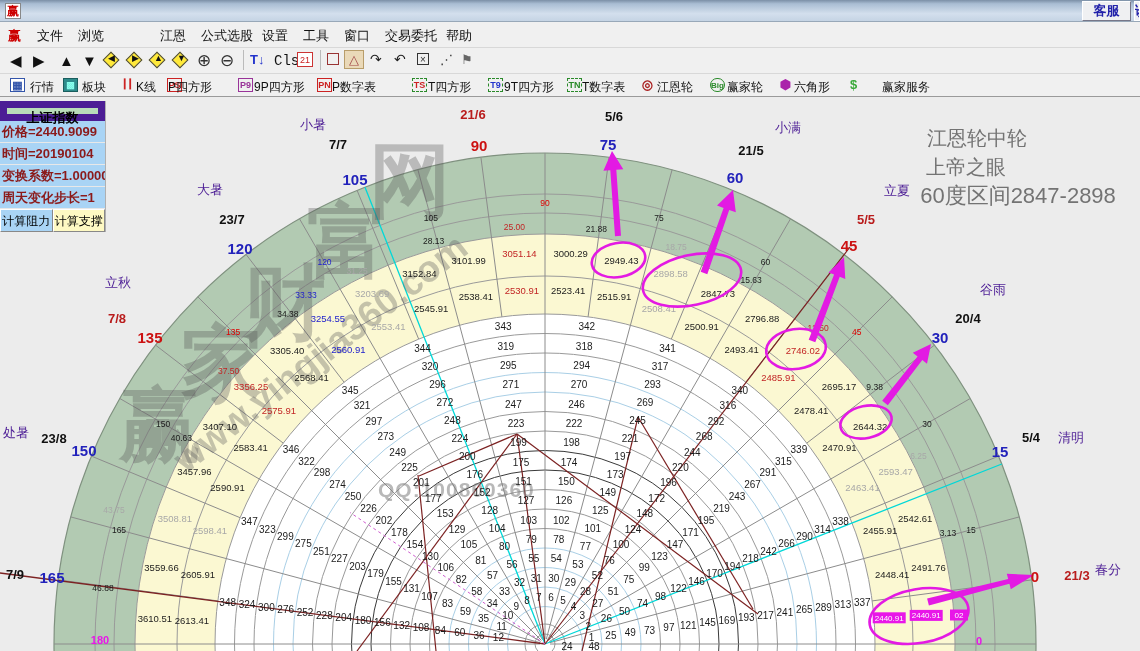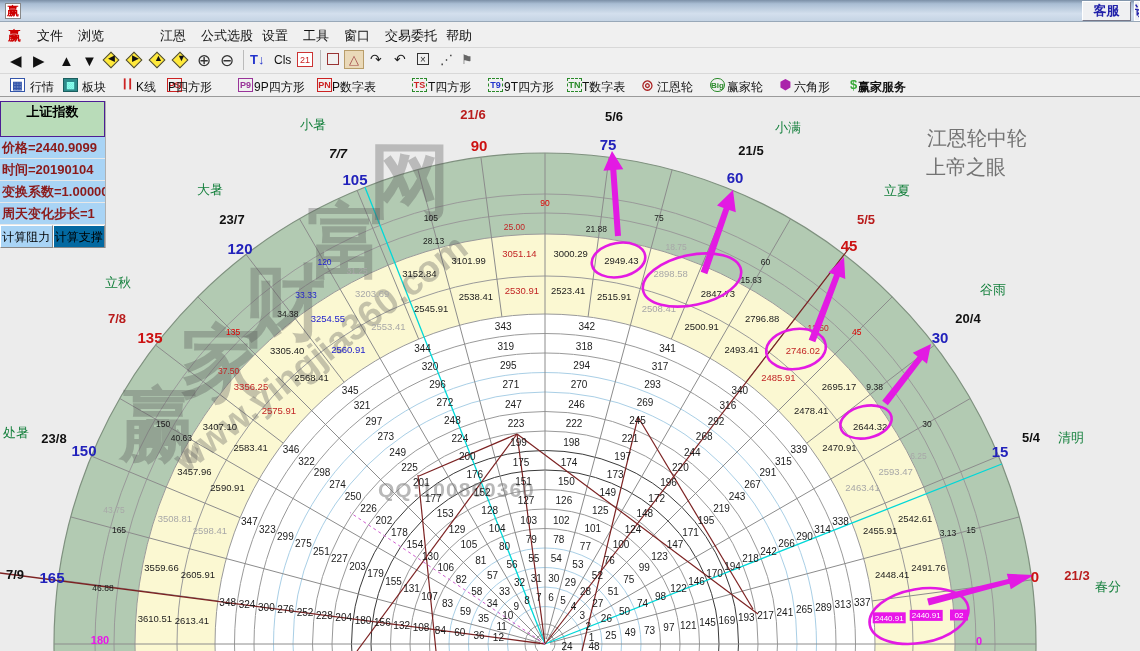--- a/index.html
+++ b/index.html
@@ -1,19 +1,19 @@
 <!DOCTYPE html>
 <html><head><meta charset="utf-8">
 <style>
 * { margin:0; padding:0; box-sizing:border-box; }
 html,body { width:1140px; height:651px; overflow:hidden; font-family:"Liberation Sans",sans-serif; background:#ececec; }
 #page { position:relative; width:1140px; height:651px; }
 #wheel { position:absolute; left:0; top:0; }
 .lb { position:absolute; transform:translate(-50%,-50%); white-space:nowrap; }
-.sol { color:#15803d; font-size:13px; }
+.sol { color:#4c1d95; font-size:13px; }
 .dt { color:#111; font-size:13px; font-weight:bold; }
 .rd { color:#b91c1c; }
 .bb { color:#2222bb; font-size:15px; font-weight:bold; }
 .br { color:#cc1111; font-size:15px; font-weight:bold; }
 .mg { color:#e816e8; font-size:11px; font-weight:bold; }
 .ann { position:absolute; transform:translate(-50%,-50%); white-space:nowrap; color:#737373; font-size:20px; font-weight:normal; }
 
 #title { position:absolute; left:0; top:0; width:1140px; height:22px; background:linear-gradient(#7b8fa6 0%, #a9bdd3 18%, #d3dfed 65%, #c5d4e4 100%); border-bottom:1px solid #98a8b8; }
 #title .txt { position:absolute; left:26px; top:4px; font-size:12px; color:#000; }
 #title .ico { position:absolute; left:5px; top:3px; width:16px; height:16px; background:#fff; border:1px solid #888; color:#cc0000; font-weight:bold; font-size:12px; text-align:center; line-height:14px; }
@@ -22,21 +22,21 @@
 #menu { position:absolute; left:0; top:22px; width:1140px; height:26px; background:#f0f0f0; border-bottom:1px solid #d8d8d8; font-size:13px; color:#111; }
 #menu span { position:absolute; top:5px; }
 #tb1 { position:absolute; left:0; top:48px; width:1140px; height:26px; background:#f0f0f0; border-bottom:1px solid #d8d8d8; }
 .diam { position:absolute; top:6px; width:12px; height:12px; background:#ffe93a; border:1px solid #444; transform:rotate(45deg); }
 .dar { position:absolute; top:5px; font-size:9px; color:#111; }
 #tb2 { position:absolute; left:0; top:74px; width:1140px; height:23px; background:#f0f0f0; border-bottom:1px solid #9a9a9a; font-size:12px; color:#111; }
 #tb2 .ic { position:absolute; top:4px; width:15px; height:14px; font-size:9px; font-weight:bold; text-align:center; line-height:13px; }
 #tb2 .tx { position:absolute; top:5px; white-space:nowrap; }
 
 #panel { position:absolute; left:0; top:101px; width:106px; border-right:1px solid #b0b0b0; }
-#panel .hd { height:36px; background:#b9dcb9; border:1px solid #4c1d95; font-size:13px; font-weight:bold; text-align:center; line-height:19px; color:#000; }
+#panel .hd { height:20px; background:#b9dcb9; border:7px solid #4c1d95; font-size:13px; font-weight:bold; text-align:center; line-height:19px; color:#000; }
 #panel .rw { height:22px; background:#a9d4f5; border-bottom:1px solid #e8e8e8; font-size:13px; font-weight:bold; color:#8b1a1a; line-height:21px; padding-left:2px; overflow:hidden; white-space:nowrap; }
 #panel .bts { display:flex; }
 #panel .bt { width:53px; height:23px; font-size:12px; text-align:center; line-height:22px; border:1px solid #fff; border-right-color:#888; border-bottom-color:#888; }
 </style></head>
 <body>
 <div id="page">
 <svg id="wheel" width="1140" height="651" viewBox="0 0 1140 651">
 <circle cx="545.0" cy="644.0" r="450.5" fill="none" stroke="#b2cab2" stroke-width="81"></circle>
 <circle cx="545.0" cy="644.0" r="370" fill="none" stroke="#fbf8d2" stroke-width="80"></circle>
 <circle cx="545.0" cy="644.0" r="330" fill="#ffffff"></circle>
@@ -380,22 +380,22 @@
 <polygon points="928.9,605.4 1009.4,583.8 1010.8,589.2 1034.0,575.0 1006.8,573.7 1008.2,579.0 927.1,598.6" fill="#e31ae3"></polygon>
 </svg>
 <div class="lb sol" style="left:313px;top:125px;">小暑</div>
 <div class="lb sol" style="left:210px;top:190px;">大暑</div>
 <div class="lb sol" style="left:118px;top:283px;">立秋</div>
 <div class="lb sol" style="left:16px;top:433px;">处暑</div>
 <div class="lb sol" style="left:788px;top:128px;">小满</div>
 <div class="lb sol" style="left:897px;top:191px;">立夏</div>
 <div class="lb sol" style="left:993px;top:290px;">谷雨</div>
 <div class="lb sol" style="left:1071px;top:438px;">清明</div>
-<div class="lb sol" style="left:1108px;top:587px;text-align:center;">春分</div>
-<div class="lb dt" style="left:338px;top:153px;font-style:italic;">7/7</div>
+<div class="lb sol" style="left:1108px;top:570px;text-align:center;">春分</div>
+<div class="lb dt" style="left:338px;top:144px;">7/7</div>
 <div class="lb dt" style="left:232px;top:219px;">23/7</div>
 <div class="lb dt rd" style="left:117px;top:318px;">7/8</div>
 <div class="lb dt" style="left:54px;top:438px;">23/8</div>
 <div class="lb dt" style="left:15px;top:574px;">7/9</div>
 <div class="lb dt" style="left:614px;top:116px;">5/6</div>
 <div class="lb dt rd" style="left:473px;top:114px;">21/6</div>
 <div class="lb dt" style="left:751px;top:150px;">21/5</div>
 <div class="lb dt rd" style="left:866px;top:219px;">5/5</div>
 <div class="lb dt" style="left:968px;top:318px;">20/4</div>
 <div class="lb dt" style="left:1031px;top:437px;">5/4</div>
@@ -409,20 +409,21 @@
 <div class="lb bb" style="left:608px;top:144px;">75</div>
 <div class="lb bb" style="left:735px;top:177px;">60</div>
 <div class="lb br" style="left:849px;top:245px;">45</div>
 <div class="lb bb" style="left:940px;top:337px;">30</div>
 <div class="lb bb" style="left:1000px;top:451px;">15</div>
 <div class="lb br" style="left:1035px;top:576px;">0</div>
 <div class="lb mg" style="left:100px;top:640px;">180</div>
 <div class="lb mg" style="left:979px;top:641px;">0</div>
 <div class="ann" style="left:977px;top:138px;">江恩轮中轮</div>
 <div class="ann" style="left:966px;top:167px;">上帝之眼</div>
+<div class="ann" style="left:1018px;top:196px;font-size:22px;">60度区间2847-2898</div>
 <div id="title">
   <div class="ico">赢</div>
   <div id="kefu">客服</div>
   <div id="kefu2">诊</div>
 </div>
 <div id="menu">
   <span style="left:8px;color:#cc0000;font-weight:bold;">赢</span>
   <span style="left:37px;">文件</span>
       <span style="left:78px;">浏览</span>
       <span style="left:119px;margin-top:25px;">资讯</span>
@@ -444,21 +445,21 @@
   <span class="diam" style="left:128px;"></span>
       <span class="dar" style="left:132px;">▶</span>
   <span class="diam" style="left:151px;"></span>
       <span class="dar" style="left:154px;">▲</span>
   <span class="diam" style="left:174px;"></span>
       <span class="dar" style="left:177px;">▼</span>
   <span style="position:absolute;left:197px;top:2px;font-size:17px;color:#333;">⊕</span>
   <span style="position:absolute;left:220px;top:2px;font-size:17px;color:#333;">⊖</span>
   <span style="position:absolute;left:243px;top:2px;width:1px;height:20px;background:#bbb;"></span>
   <span style="position:absolute;left:250px;top:4px;font-size:13px;color:#2233cc;font-weight:bold;">T↓</span>
-  <span style="position:absolute;left:274px;top:5px;font-size:12px;color:#111;">Cls</span>
+  <span style="position:absolute;left:274px;top:5px;font-size:14px;color:#111;font-family:Liberation Mono, monospace;">Cls</span>
   <span style="position:absolute;left:297px;top:4px;width:16px;height:15px;border:1px solid #cc3333;background:#fff;color:#cc2222;font-size:9px;text-align:center;line-height:14px;">21</span>
   <span style="position:absolute;left:320px;top:2px;width:1px;height:20px;background:#bbb;"></span>
   <span style="position:absolute;left:327px;top:5px;width:12px;height:12px;border:1.5px solid #993333;"></span>
   <span style="position:absolute;left:344px;top:2px;width:20px;height:19px;background:#ead9b8;border:1px solid #b89d6a;text-align:center;font-size:13px;line-height:18px;color:#a04545;">△</span>
   <span style="position:absolute;left:370px;top:3px;font-size:14px;color:#222;">↷</span>
   <span style="position:absolute;left:394px;top:3px;font-size:14px;color:#222;">↶</span>
   <span style="position:absolute;left:417px;top:5px;width:12px;height:12px;border:1px solid #333;color:#333;font-size:10px;text-align:center;line-height:11px;">×</span>
   <span style="position:absolute;left:440px;top:4px;font-size:13px;color:#333;">⋰</span>
   <span style="position:absolute;left:461px;top:4px;font-size:13px;color:#666;">⚑</span>
 </div>
@@ -481,26 +482,26 @@
       <span class="tx" style="left:504px;">9T四方形</span>
   <span class="ic" style="left:567px;border:1px dashed #2a8a2a;color:#2a8a2a;">TN</span>
       <span class="tx" style="left:582px;">T数字表</span>
   <span class="ic" style="left:640px;color:#aa2222;font-size:13px;border:none;">◎</span>
       <span class="tx" style="left:657px;">江恩轮</span>
   <span class="ic" style="left:710px;color:#2a8a2a;font-size:8px;border:1px solid #2a8a2a;border-radius:8px;">Big</span>
       <span class="tx" style="left:727px;">赢家轮</span>
   <span class="ic" style="left:778px;color:#aa22aa;font-size:13px;border:none;">⬢</span>
       <span class="tx" style="left:794px;">六角形</span>
   <span class="ic" style="left:846px;color:#3aaa3a;font-size:13px;font-weight:bold;border:none;">$</span>
-      <span class="tx" style="left:858px;font-weight:bold;">赢家服务</span>
+      <span class="tx" style="left:882px;">赢家服务</span>
 </div>
 <div id="panel">
   <div class="hd">上证指数</div>
   <div class="rw">价格=2440.9099</div>
   <div class="rw">时间=20190104</div>
   <div class="rw">变换系数=1.00000</div>
   <div class="rw">周天变化步长=1</div>
   <div class="bts">
     <div class="bt" style="background:#a9d4f5;">计算阻力</div>
-    <div class="bt" style="background:#0369a1;">计算支撑</div>
+    <div class="bt" style="background:#fef9c3;">计算支撑</div>
   </div>
 </div>
 </div>
 
 </body></html>

